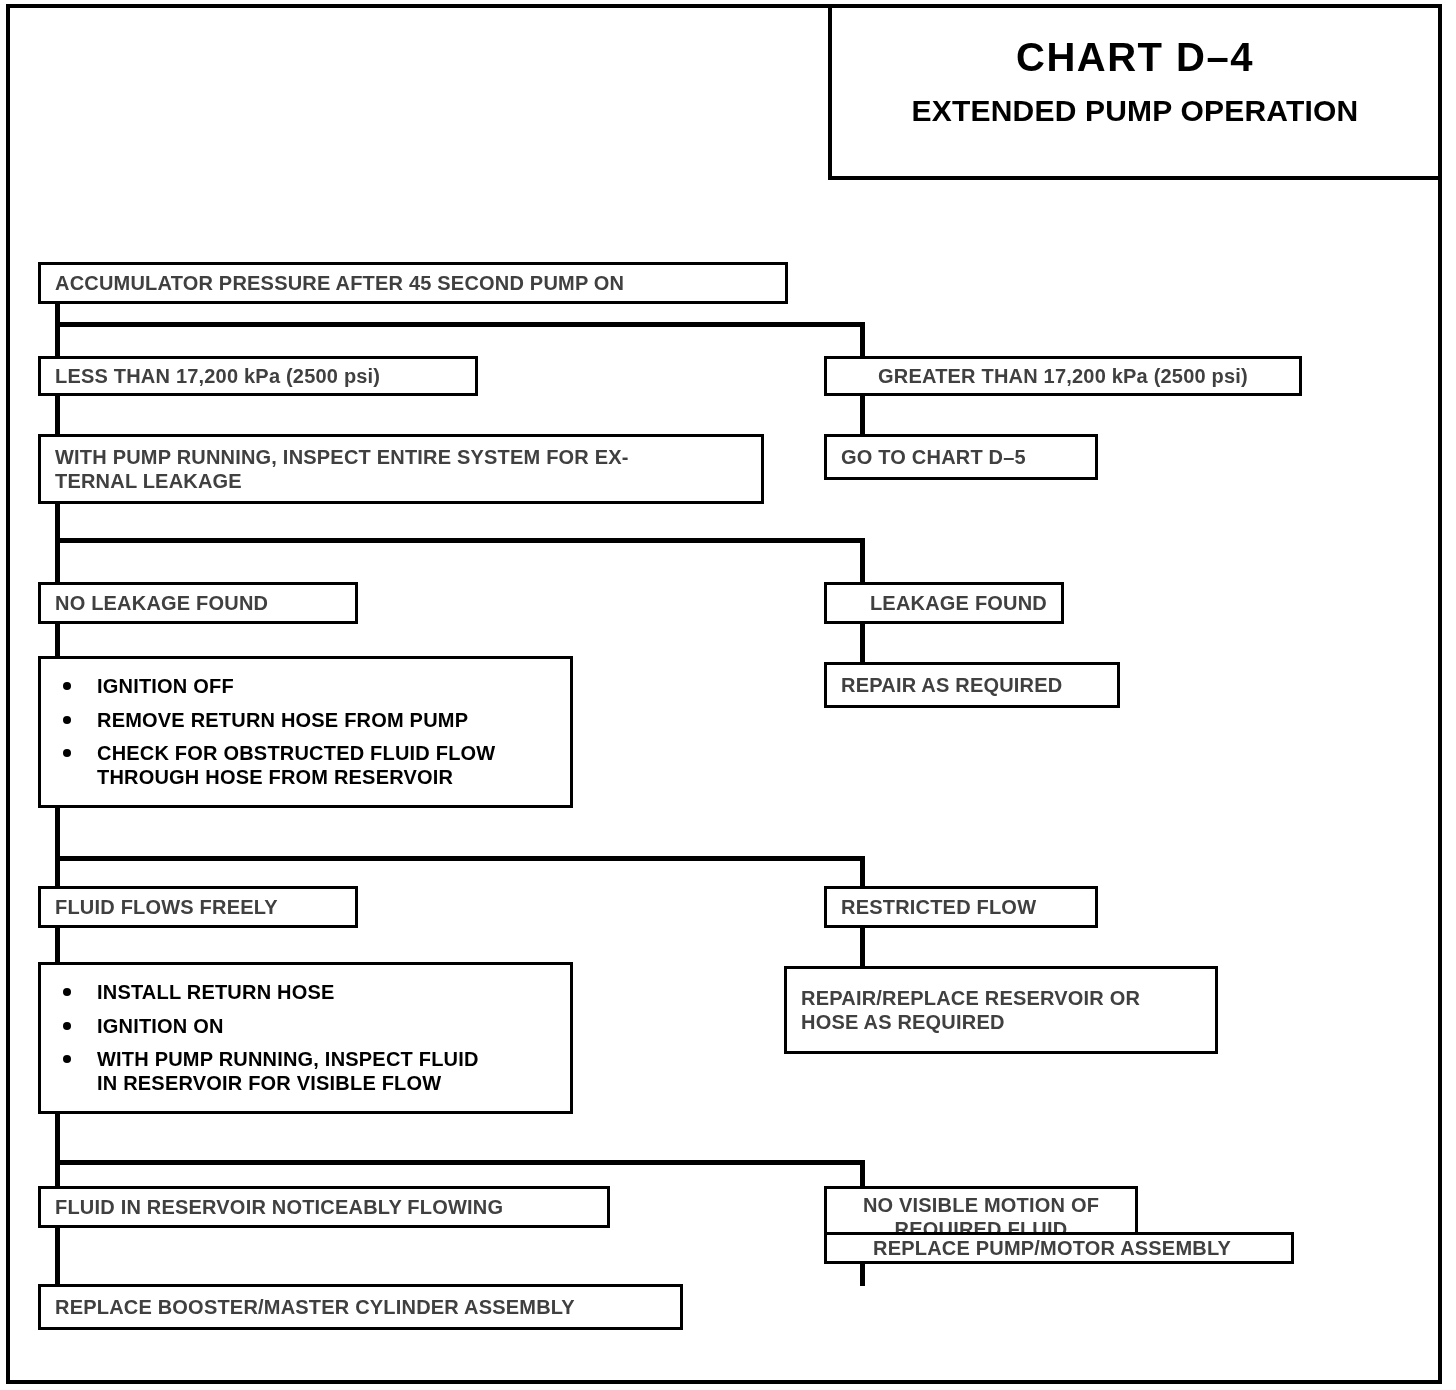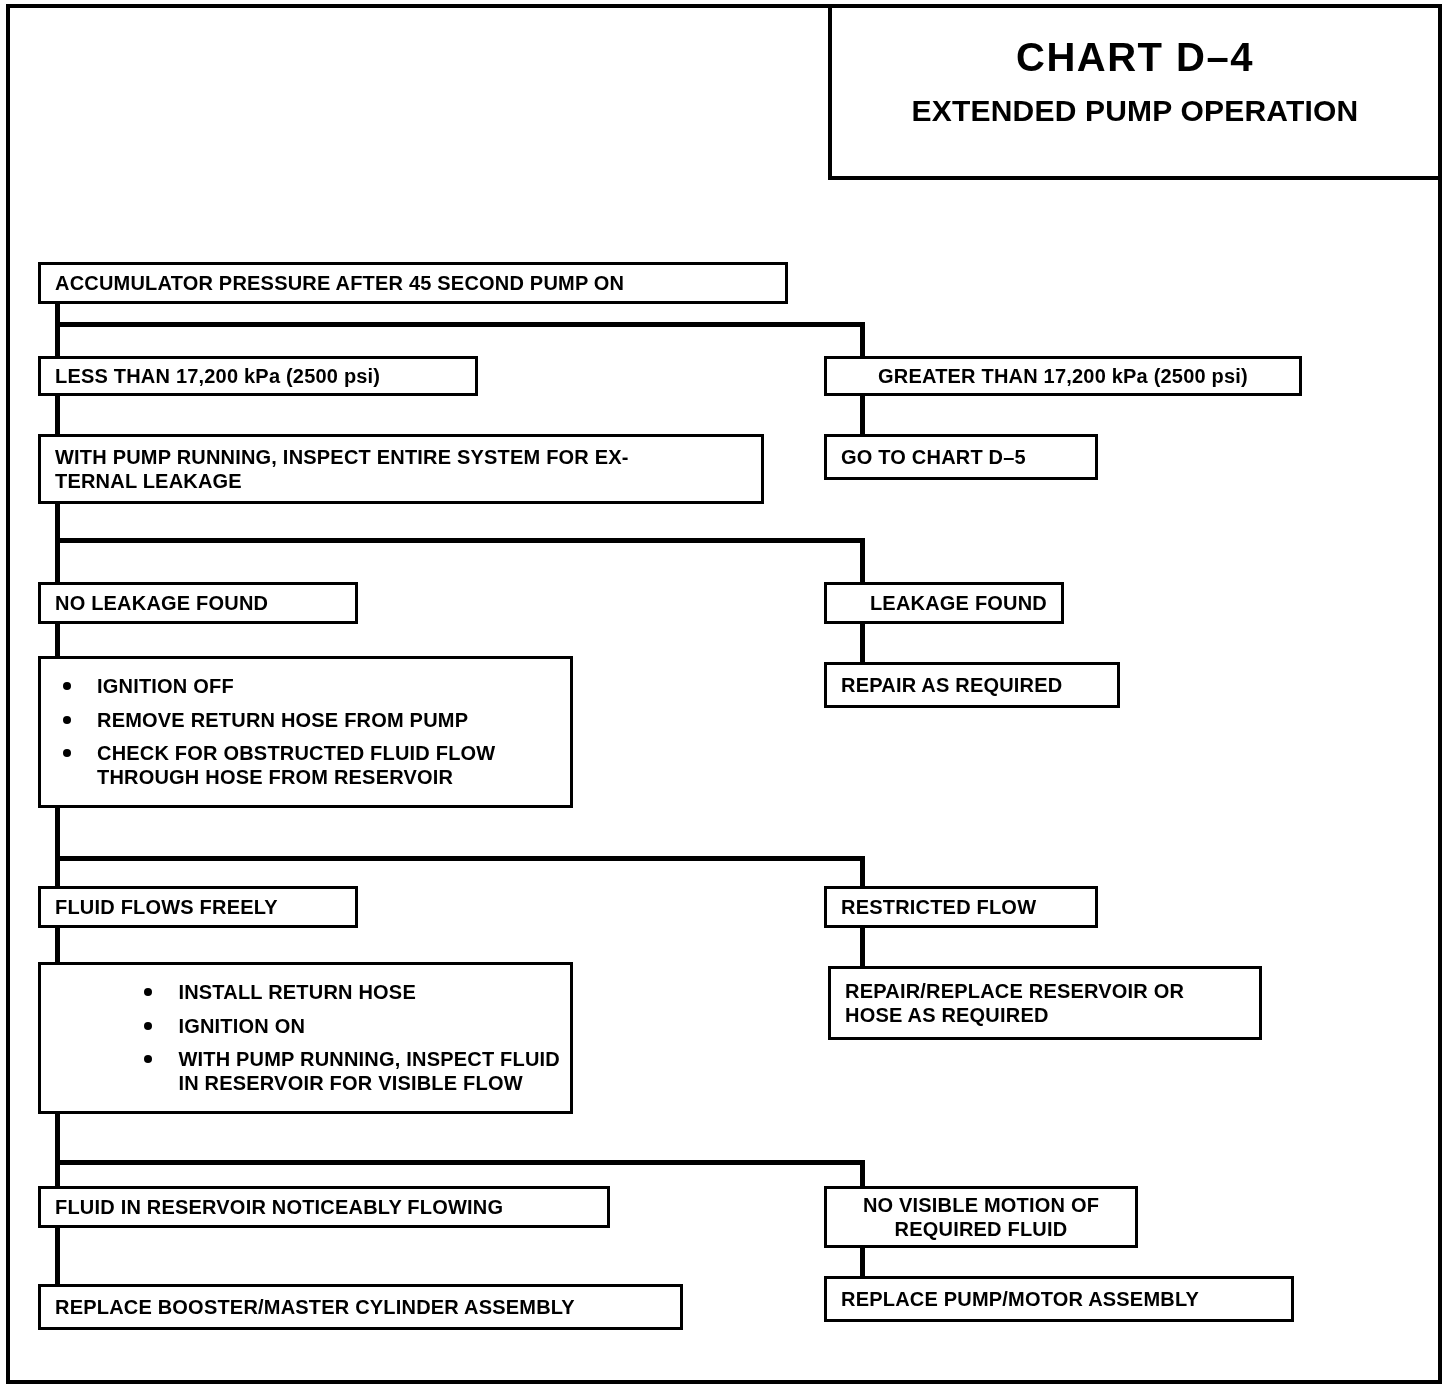--- a/index.html
+++ b/index.html
@@ -66,21 +66,21 @@
     box-sizing: border-box;
     background: #fff;
     z-index: 3;
     display: flex;
     flex-direction: column;
     justify-content: center;
   }
   .fbox .ftext {
     font-size: 20px;
     font-weight: bold;
-    color: #000000;
+    color: #404040;
     letter-spacing: 0.2px;
     line-height: 1.22;
     padding: 0 14px;
     white-space: pre-line;
   }
   .fbox.center .ftext { text-align: center; padding: 0 10px; }
 
   
   .blist {
     list-style: none;
@@ -209,44 +209,44 @@
   </div>
 
   <div class="fbox" style="left:38px; top:886px; width:320px; height:42px;">
     <div class="ftext">FLUID FLOWS FREELY</div>
   </div>
 
   <div class="fbox" style="left:824px; top:886px; width:274px; height:42px;">
     <div class="ftext">RESTRICTED FLOW</div>
   </div>
 
-  <div class="fbox" style="left:38px; top:962px; width:535px; height:152px;align-items:flex-end;">
+  <div class="fbox" style="left:38px; top:962px; width:535px; height:152px;">
     <ul class="blist">
       <li><span class="bullet"></span><span>INSTALL RETURN HOSE</span></li>
       <li><span class="bullet"></span><span>IGNITION ON</span></li>
       <li><span class="bullet"></span><span>WITH PUMP RUNNING, INSPECT FLUID
 IN RESERVOIR FOR VISIBLE FLOW</span></li>
     </ul>
   </div>
 
-  <div class="fbox" style="left:828px; top:966px; width:434px; height:74px;">
+  <div class="fbox" style="left:784px; top:966px; width:434px; height:88px;">
     <div class="ftext">REPAIR/REPLACE RESERVOIR OR
 HOSE AS REQUIRED</div>
   </div>
 
   <div class="fbox" style="left:38px; top:1186px; width:572px; height:42px;">
     <div class="ftext">FLUID IN RESERVOIR NOTICEABLY FLOWING</div>
   </div>
 
   <div class="fbox center" style="left:824px; top:1186px; width:314px; height:62px;">
     <div class="ftext">NO VISIBLE MOTION OF
 REQUIRED FLUID</div>
   </div>
 
   <div class="fbox" style="left:38px; top:1284px; width:645px; height:46px;">
     <div class="ftext">REPLACE BOOSTER/MASTER CYLINDER ASSEMBLY</div>
   </div>
 
-  <div class="fbox" style="left:824px; top:1276px; width:470px; height:46px;">
+  <div class="fbox" style="left:824px; top:1232px; width:470px; height:32px;padding-left:32px;">
     <div class="ftext">REPLACE PUMP/MOTOR  ASSEMBLY</div>
   </div>
 
 </div>
 
 </body></html>

